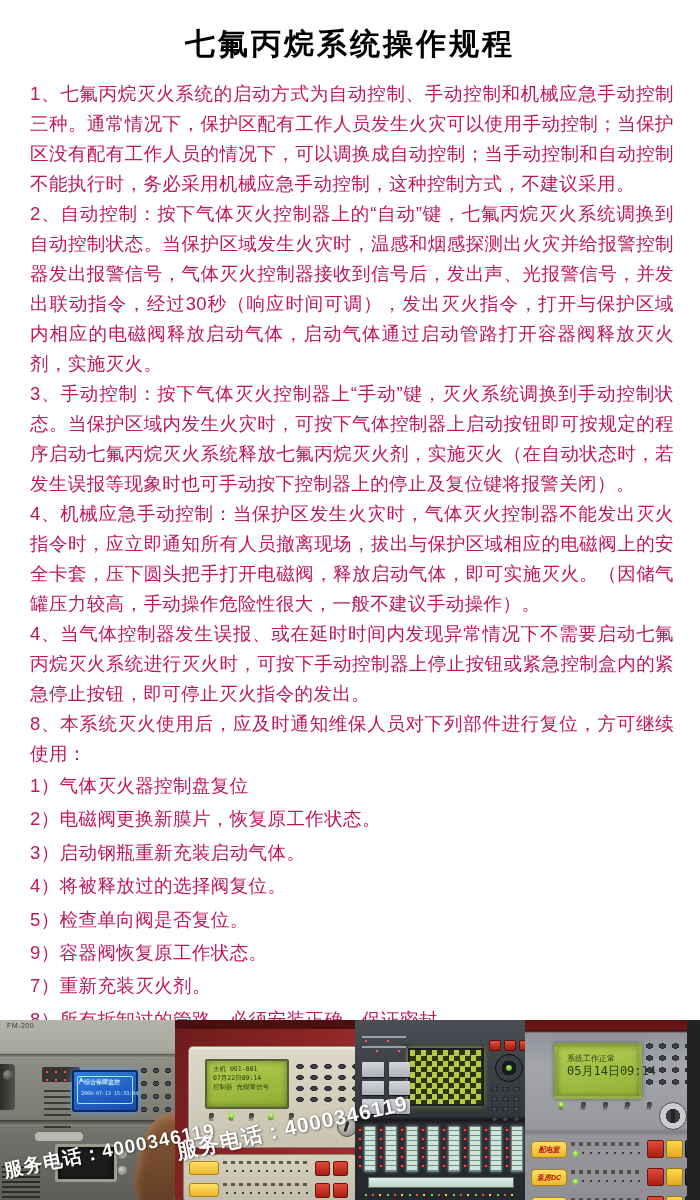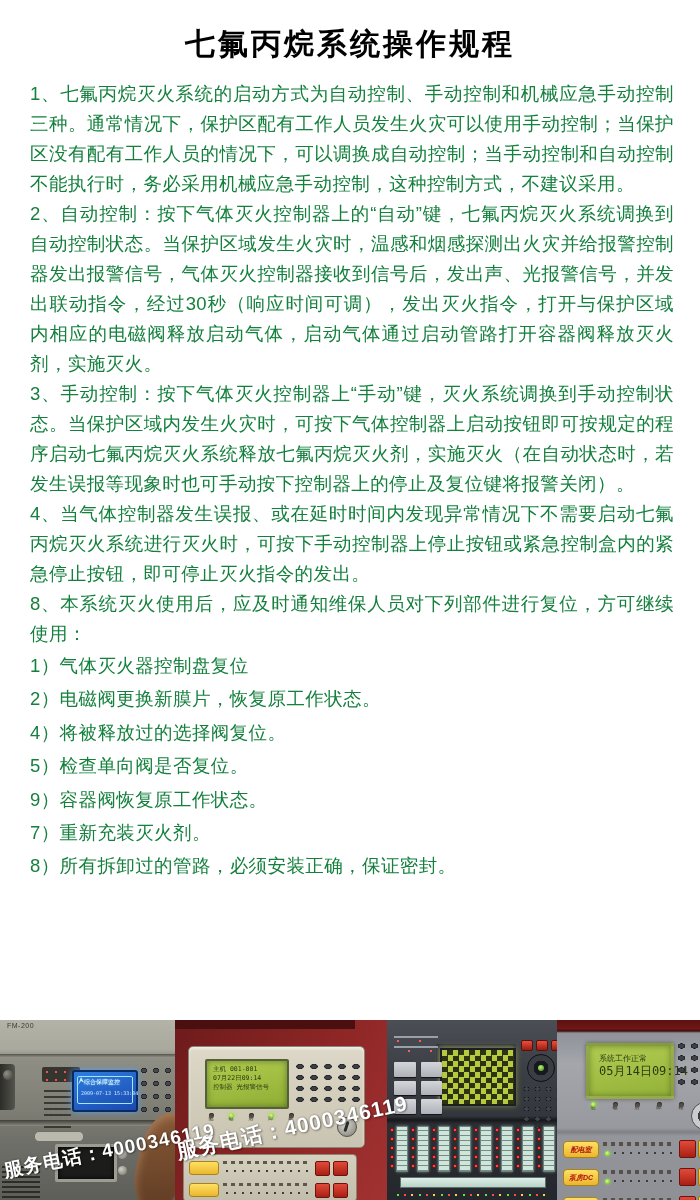--- a/index.html
+++ b/index.html
@@ -10,21 +10,21 @@
   }
   
   .doc{position:absolute;left:0;top:0;width:700px;padding:0;}
   .doc h1{
     margin:24px 0 14px 0;text-align:center;
     font-size:30px;font-weight:600;letter-spacing:3px;color:#000;
   }
   .doc .body{padding:0 26px 0 30px;}
   .doc p{
     margin:0;font-size:18.5px;line-height:30px;letter-spacing:.4px;
-    text-align:justify;color:#15803d;
+    text-align:justify;color:#be185d;
   }
   .doc .list p{line-height:33.4px;text-align:left;}
   
   .photos{position:absolute;left:0;top:1020px;width:700px;height:180px;display:flex;background:#222;}
   .photo{position:relative;height:180px;overflow:hidden;flex:none;}
   
   #ph1{width:175px;background:linear-gradient(180deg,#b3b3a8 0,#a8a89c 30px,#8f8f85 36px,#87877d 62px,#7d7d74 92px,#70706a 120px,#5e5e58 180px);}
   #ph1 .rackseam{position:absolute;left:0;top:34px;width:175px;height:4px;background:linear-gradient(180deg,#55554e,#9a9a90);}
   #ph1 .model{position:absolute;left:7px;top:2px;font-size:7px;color:#3c3c36;letter-spacing:.5px;}
   #ph1 .lever{position:absolute;left:0;top:44px;width:15px;height:46px;background:linear-gradient(90deg,#2c2c28,#55554e);border-radius:0 4px 4px 0;}
@@ -47,21 +47,21 @@
   #ph1 .seam2{position:absolute;left:0;top:100px;width:175px;height:6px;background:linear-gradient(180deg,#3f3f39,#8a8a80);}
   #ph1 .pill{position:absolute;left:34px;top:111px;width:48px;height:9px;border-radius:5px;background:#b9b9ae;border:1px solid #6e6e64;}
   #ph1 .win{position:absolute;left:55px;top:124px;width:56px;height:32px;background:#1c1c1a;border:3px solid #9c9c92;border-radius:2px;box-shadow:inset 0 0 5px #000;}
   #ph1 .btn-r1{position:absolute;left:118px;top:130px;width:9px;height:9px;border-radius:50%;background:radial-gradient(circle at 35% 35%,#cfcfc6,#6f6f66);}
   #ph1 .btn-r2{position:absolute;left:118px;top:146px;width:9px;height:9px;border-radius:50%;background:radial-gradient(circle at 35% 35%,#cfcfc6,#6f6f66);}
   #ph1 .grille{position:absolute;left:2px;top:146px;width:38px;height:32px;
     background-image:repeating-linear-gradient(0deg,#2d2d28 0 2px,transparent 2px 5px);}
   #ph1 .finger{position:absolute;left:138px;top:92px;width:48px;height:100px;border-radius:24px/40px;
     background:linear-gradient(160deg,#8a5b39,#5d3a22);transform:rotate(14deg);box-shadow:inset 3px 4px 8px rgba(255,220,180,.25);}
   
-  #ph2{width:212px;background:linear-gradient(120deg,#6d1b1b,#8e2626 55%,#a23232);}
+  #ph2{width:180px;background:linear-gradient(120deg,#6d1b1b,#8e2626 55%,#a23232);}
   #ph2 .topband{position:absolute;left:0;top:0;width:180px;height:9px;background:#4a0f0f;}
   #ph2 .face{position:absolute;left:13px;top:26px;width:175px;height:100px;background:linear-gradient(180deg,#ded8c8,#c9c3b1);border-radius:5px;border:1px solid #8b8574;box-shadow:inset 0 2px 3px rgba(255,255,255,.6);}
   #ph2 .lcd{position:absolute;left:16px;top:12px;width:80px;height:46px;background:linear-gradient(170deg,#b0cc4e,#8fae35);border:2px solid #55603a;border-radius:2px;box-shadow:inset 0 0 6px rgba(30,50,10,.5);}
   #ph2 .lcd div{font-size:6.5px;line-height:9px;color:#2c3a12;padding:4px 0 0 6px;white-space:nowrap;font-family:"DejaVu Sans Mono",monospace;}
   #ph2 .lcd div+div{padding-top:0;}
   #ph2 .keys{position:absolute;left:104px;top:14px;width:68px;height:46px;
     background-image:radial-gradient(ellipse 5px 3.5px at center,#3c3f46 0 48%,#121317 72%,transparent 78%);background-size:14px 11px;}
   #ph2 .ledrow{position:absolute;left:16px;top:64px;width:100px;height:30px;display:flex;gap:8px;}
   .ledgrp{display:flex;flex-direction:column;align-items:center;width:12px;}
   .vlab{writing-mode:vertical-rl;text-orientation:upright;font-size:5px;line-height:6px;color:#4a4438;letter-spacing:0;}
@@ -129,25 +129,27 @@
 </style>
 </head>
 <body>
 
 <div class="doc">
   <h1>七氟丙烷系统操作规程</h1>
   <div class="body">
     <p>1、七氟丙烷灭火系统的启动方式为自动控制、手动控制和机械应急手动控制三种。通常情况下，保护区配有工作人员发生火灾可以使用手动控制；当保护区没有配有工作人员的情况下，可以调换成自动控制；当手动控制和自动控制不能执行时，务必采用机械应急手动控制，这种控制方式，不建议采用。</p>
     <p>2、自动控制：按下气体灭火控制器上的“自动”键，七氟丙烷灭火系统调换到自动控制状态。当保护区域发生火灾时，温感和烟感探测出火灾并给报警控制器发出报警信号，气体灭火控制器接收到信号后，发出声、光报警信号，并发出联动指令，经过30秒（响应时间可调），发出灭火指令，打开与保护区域内相应的电磁阀释放启动气体，启动气体通过启动管路打开容器阀释放灭火剂，实施灭火。</p>
     <p>3、手动控制：按下气体灭火控制器上“手动”键，灭火系统调换到手动控制状态。当保护区域内发生火灾时，可按下气体控制器上启动按钮即可按规定的程序启动七氟丙烷灭火系统释放七氟丙烷灭火剂，实施灭火（在自动状态时，若发生误报等现象时也可手动按下控制器上的停止及复位键将报警关闭）。</p>
+    <p>4、机械应急手动控制：当保护区发生火灾时，气体灭火控制器不能发出灭火指令时，应立即通知所有人员撤离现场，拔出与保护区域相应的电磁阀上的安全卡套，压下圆头把手打开电磁阀，释放启动气体，即可实施灭火。（因储气罐压力较高，手动操作危险性很大，一般不建议手动操作）。</p>
     <p>4、当气体控制器发生误报、或在延时时间内发现异常情况下不需要启动七氟丙烷灭火系统进行灭火时，可按下手动控制器上停止按钮或紧急控制盒内的紧急停止按钮，即可停止灭火指令的发出。</p>
     <p>8、本系统灭火使用后，应及时通知维保人员对下列部件进行复位，方可继续使用：</p>
     <div class="list">
       <p>1）气体灭火器控制盘复位</p>
       <p>2）电磁阀更换新膜片，恢复原工作状态。</p>
+      <p>3）启动钢瓶重新充装启动气体。</p>
       <p>4）将被释放过的选择阀复位。</p>
       <p>5）检查单向阀是否复位。</p>
       <p>9）容器阀恢复原工作状态。</p>
       <p>7）重新充装灭火剂。</p>
       <p>8）所有拆卸过的管路，必须安装正确，保证密封。</p>
     </div>
   </div>
 </div>
 
 <div class="photos">

